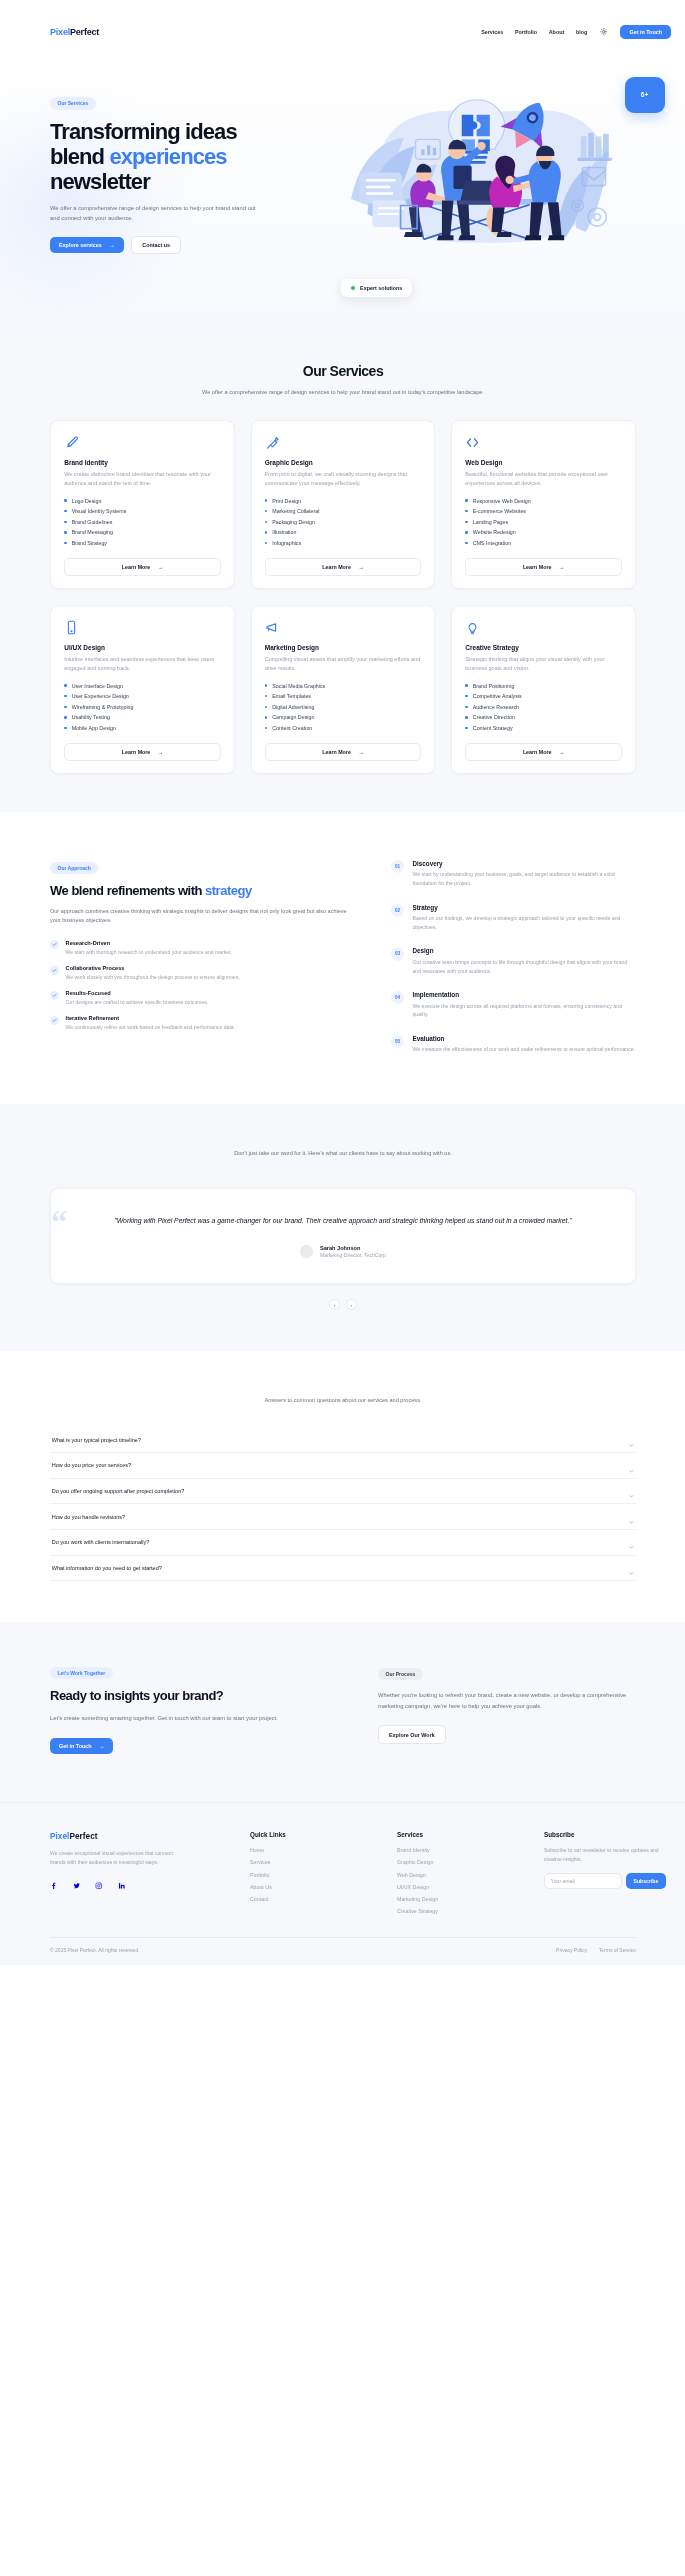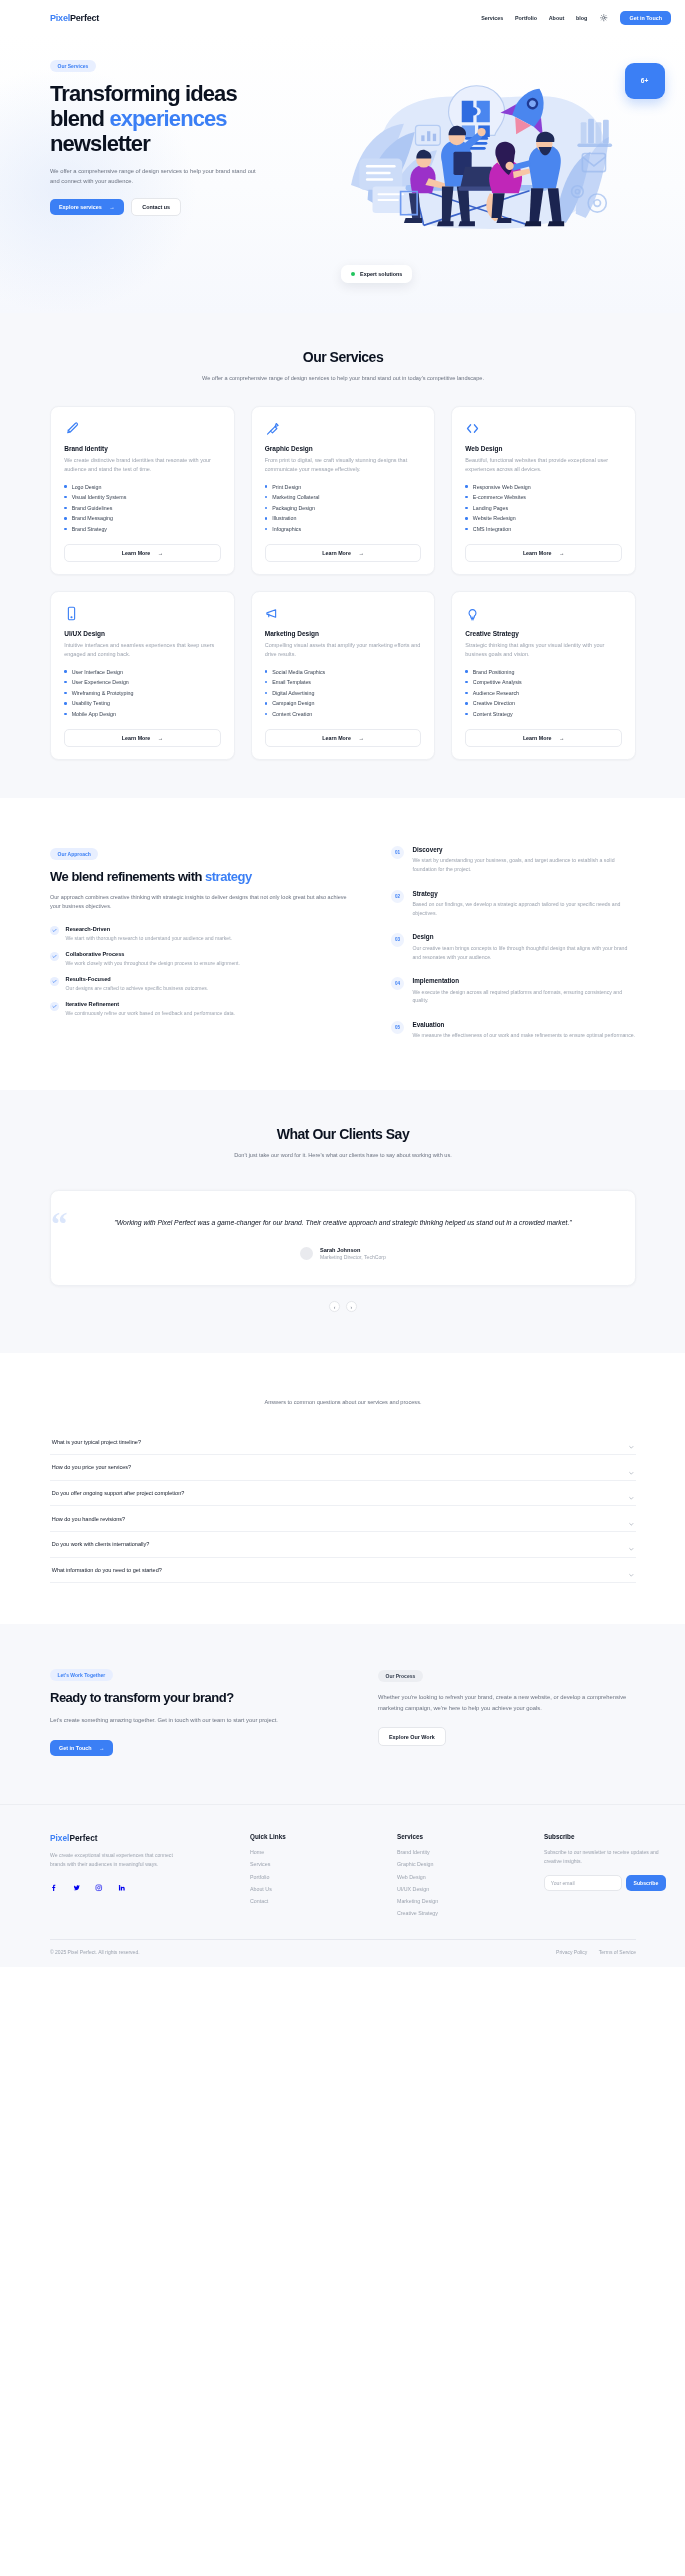--- a/index.html
+++ b/index.html
@@ -3,21 +3,21 @@
 <meta charset="utf-8">
 <style>
   * { box-sizing: border-box; margin: 0; padding: 0; }
   html, body { width: 686px; }
   body {
     font-family: "Liberation Sans", sans-serif;
     background: #ffffff;
     color: #0f172a;
     -webkit-font-smoothing: antialiased;
   }
-  .wrap { width: 686px; margin: 3px auto; position: relative; overflow: hidden; }
+  .wrap { width: 686px; margin: 17px auto; position: relative; overflow: hidden; }
 
   
   .nav {
     height: 30px;
     display: flex; align-items: center; justify-content: space-between;
     padding: 0 15px 0 50px;
     background: #ffffff;
     position: relative; z-index: 20;
   }
   .logo { font-size: 9px; font-weight: 700; letter-spacing: -0.2px; }
@@ -28,21 +28,21 @@
   .theme-toggle { width: 10px; height: 10px; display: flex; align-items: center; justify-content: center; color: #374151; }
   .btn-primary-sm {
     background: #3b7ff5; color: #fff; font-size: 5.4px; font-weight: 600;
     padding: 4.1px 9px; border-radius: 5px; border: none; white-space: nowrap;
   }
 
   
   .hero {
     position: relative;
     display: flex;
-    align-items: flex-start;
+    align-items: center;
     padding: 23px 0 50px 0;
     background: linear-gradient(180deg,#ffffff 0%, #fbfcfe 55%, #f6f8fd 100%);
     overflow: hidden;
   }
   .hero-blob {
     position: absolute; left: -75px; top: 33px; width: 273px; height: 248px;
     background: radial-gradient(ellipse at center, rgba(219,230,250,.55) 0%, rgba(255,255,255,0) 70%);
     border-radius: 50%;
   }
   .hero-left { width: 331px; padding-left: 50px; position: relative; z-index: 3; }
@@ -717,21 +717,20 @@
             <div class="step-title">Evaluation</div>
             <div class="step-desc">We measure the effectiveness of our work and make refinements to ensure optimal performance.</div>
           </div>
         </div>
       </div>
     </div>
   </div>
 
   <div class="sec-alt">
     <div class="sec-head">
-      <div class="sec-title">What Our Clients Say</div>
       <div class="sec-sub">Don't just take our word for it. Here's what our clients have to say about working with us.</div>
     </div>
     <div class="testi-wrap">
       <div class="quote-mark">“</div>
       <div class="testi-card">
         <div class="testi-text">"Working with Pixel Perfect was a game-changer for our brand. Their creative approach and strategic thinking helped us stand out in a crowded market."</div>
         <div class="testi-author">
           <span class="avatar"></span>
           <div>
             <div class="author-name">Sarah Johnson</div>
@@ -786,21 +785,21 @@
         <span class="faq-chev"><svg viewBox="0 0 24 24" width="6.6" height="6.6" fill="none" stroke="currentColor" stroke-width="2.4" stroke-linecap="round" stroke-linejoin="round">
               <path d="M6 9l6 6 6-6"></path>
             </svg></span>
       </div>
     </div>
   </div>
 
   <div class="cta">
     <div class="cta-left">
       <span class="pill">Let's Work Together</span>
-      <div class="cta-title">Ready to transform your brand?</div>
+      <div class="cta-title">Ready to insights your brand?</div>
       <div class="cta-sub">Let's create something amazing together. Get in touch with our team to start your project.</div>
       <div style="margin-top:13.2px">
         <button class="btn-blue">
           <span>Get in Touch</span>
           <span>→</span>
         </button>
       </div>
     </div>
     <div class="cta-right">
       <span class="pill-grey">Our Process</span>

